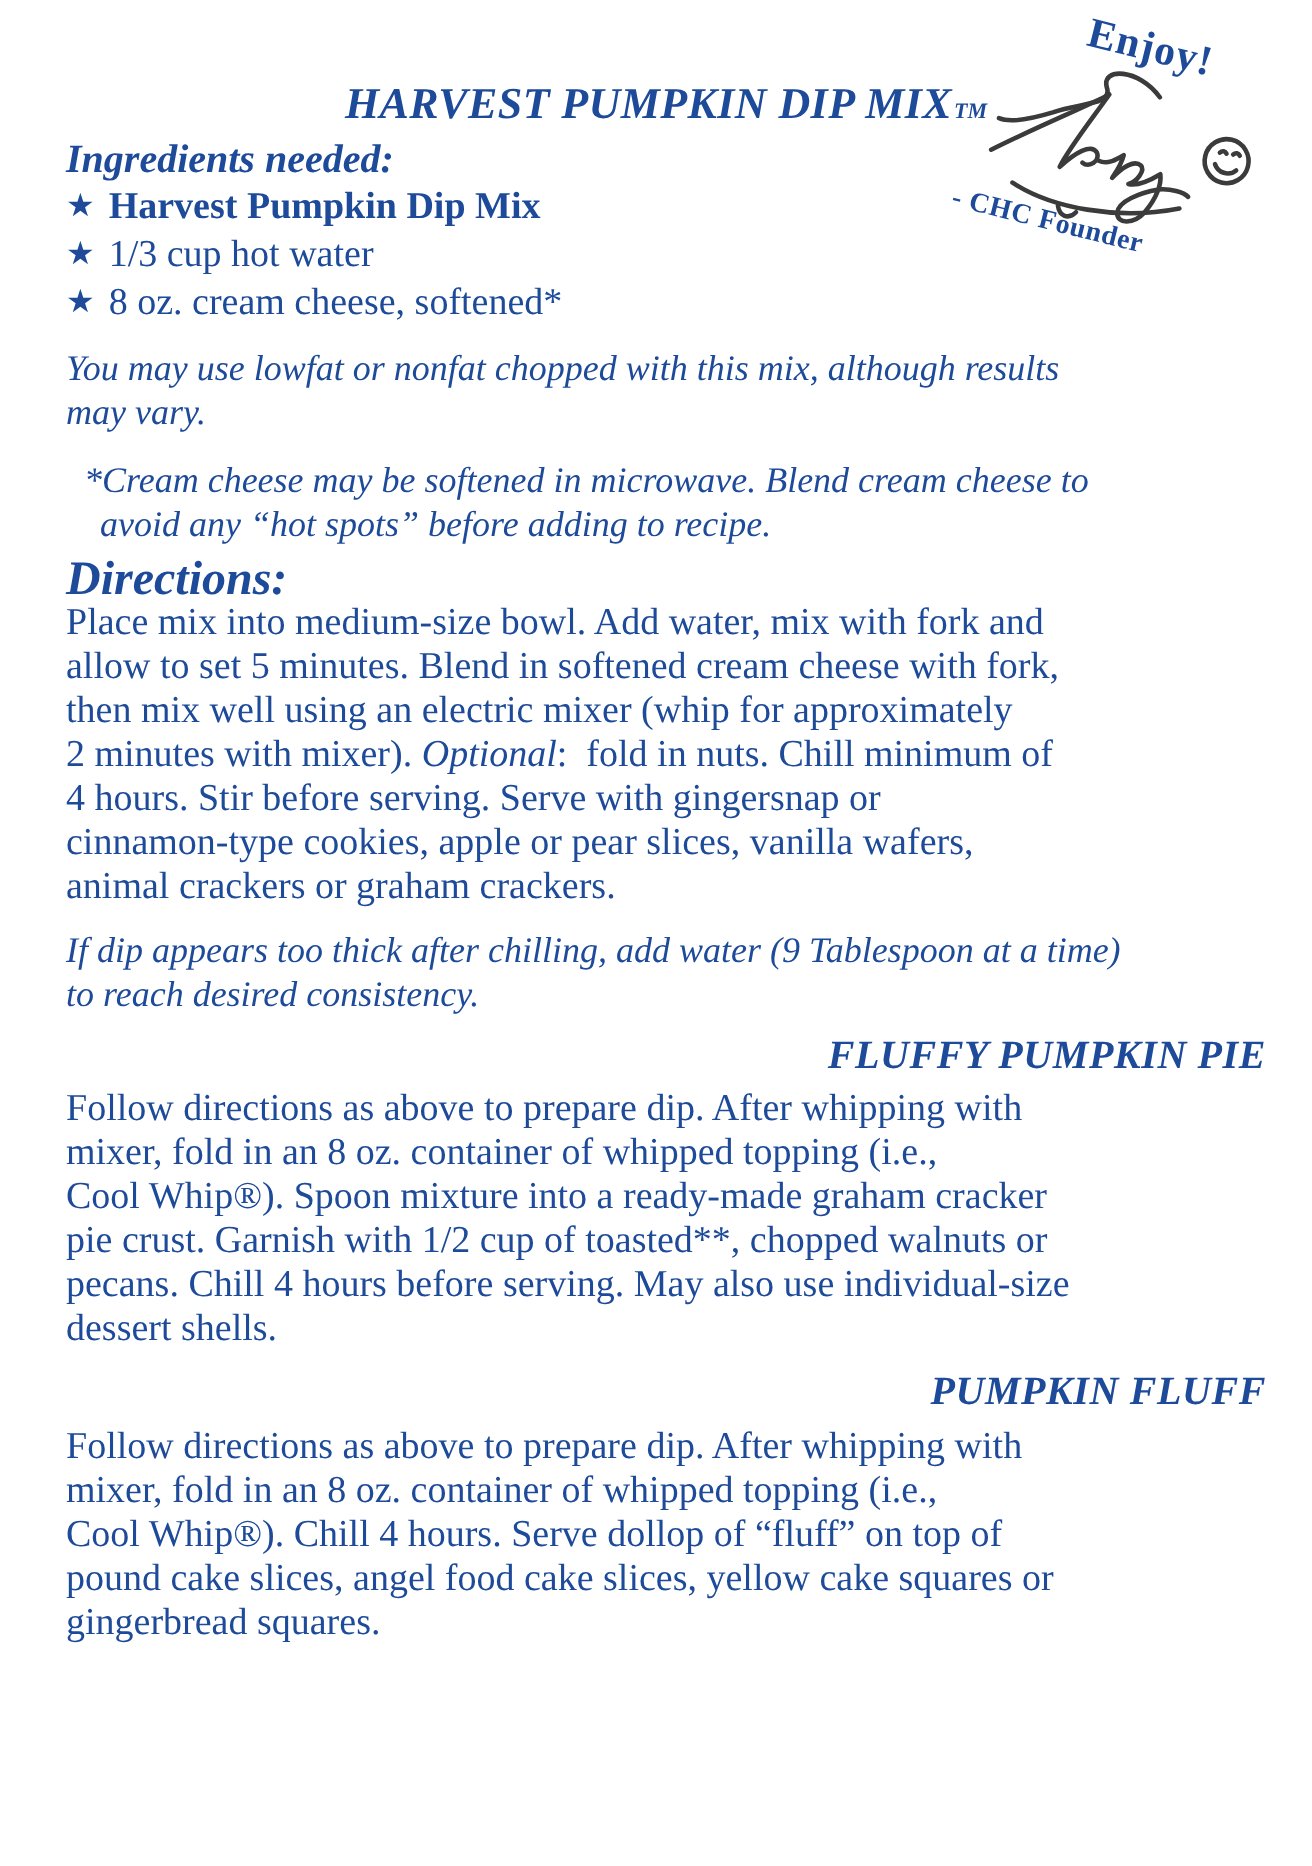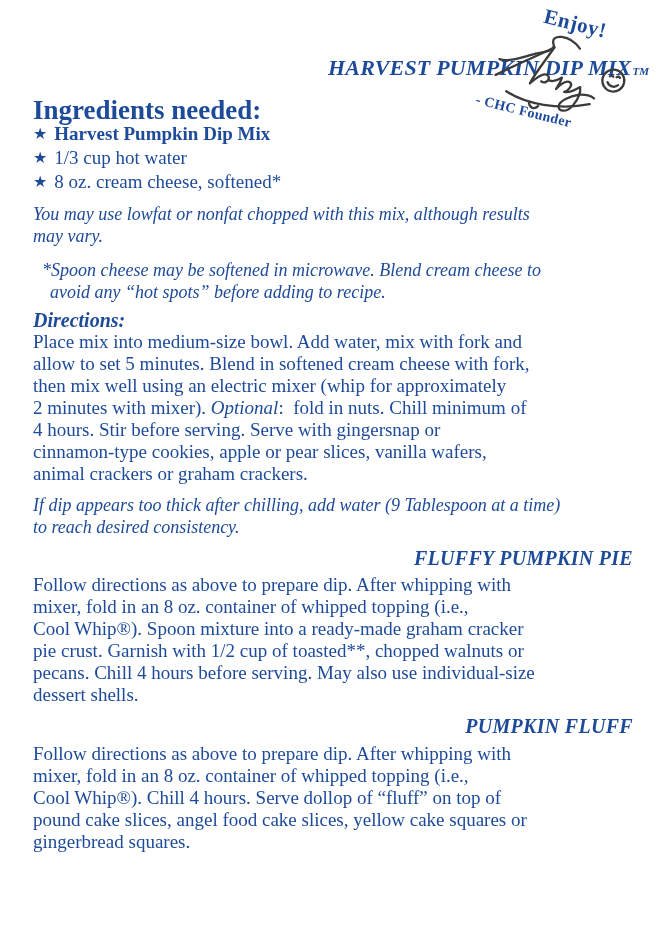--- a/index.html
+++ b/index.html
@@ -14,32 +14,32 @@
     position: relative;
     width: 656px; height: 933px;
     padding: 40px 0 0 33px;
     box-sizing: border-box;
   }
   .italic { font-style: italic; }
   .bold { font-weight: bold; }
 
   .title {
     width: 600px;
-    margin: 16px;
+    margin: 0;
     font-size: 22px; line-height: 24px;
     font-weight: bold; font-style: italic;
-    text-align: right;
+    text-align: center;
     letter-spacing: 0.2px;
   }
   .tm { font-size: 11px; letter-spacing: 0; margin-left: 1px; font-style: italic; }
 
   .ing-label {
-    margin-top: 14px;
-    font-size: 27px; line-height: 23px;
-    font-weight: bold; 
+    margin-top: 1px;
+    font-size: 20px; line-height: 23px;
+    font-weight: bold; font-style: italic;
   }
   .ing-list {
     list-style: none; margin: 0; padding: 0;
     font-size: 19px; line-height: 23px;
   }
   .star { font-size: 16px; margin-right: 7px; position: relative; top: -1px; font-style: normal; }
 
   .note {
     width: 620px; margin: 9px 0 0 0;
     font-size: 18px; line-height: 22px;
@@ -50,21 +50,21 @@
     width: 600px;
     font-size: 18px; line-height: 22px;
     font-style: italic;
     white-space: pre-line;
   }
   .fn1 { margin: 12px 0 0 0; padding-left: 17px; text-indent: -8px; }
   .fn2 { margin: 6px 0 0 0; padding-left: 17px; text-indent: -17px; }
 
   .dir-label {
     margin-top: 6px;
-    font-size: 20px; line-height: 22px;
+    font-size: 24px; line-height: 22px;
     font-weight: bold; font-style: italic;
   }
   .body-para {
     width: 620px; margin: 0;
     font-size: 19px; line-height: 22px;
     white-space: pre-line;
   }
   .chill { margin-top: 9px; }
 
   .section-heading {
@@ -131,21 +131,21 @@
 
   <ul class="ing-list">
     <li><span class="star">★</span><span class="bold">Harvest Pumpkin Dip Mix</span></li>
     <li><span class="star">★</span><span>1/3 cup hot water</span></li>
     <li><span class="star">★</span><span>8 oz. cream cheese, softened*</span></li>
   </ul>
 
   <p class="note">You may use lowfat or nonfat chopped with this mix, although results
 may vary.</p>
 
-  <p class="footnote fn1">*Spoon cheese may be softened in microwave. Blend cream cheese to
+  <p class="footnote fn1">*Cream cheese may be softened in microwave. Blend cream cheese to
 avoid any “hot spots” before adding to recipe.</p>
 
 
   <div class="dir-label">Directions:</div>
 
   <p class="body-para"><span>Place mix into medium-size bowl. Add water, mix with fork and
 allow to set 5 minutes. Blend in softened cream cheese with fork,
 then mix well using an electric mixer (whip for approximately
 2 minutes with mixer). </span><span class="italic">Optional</span><span>:&nbsp; fold in nuts. Chill minimum of
 4 hours. Stir before serving. Serve with gingersnap or

